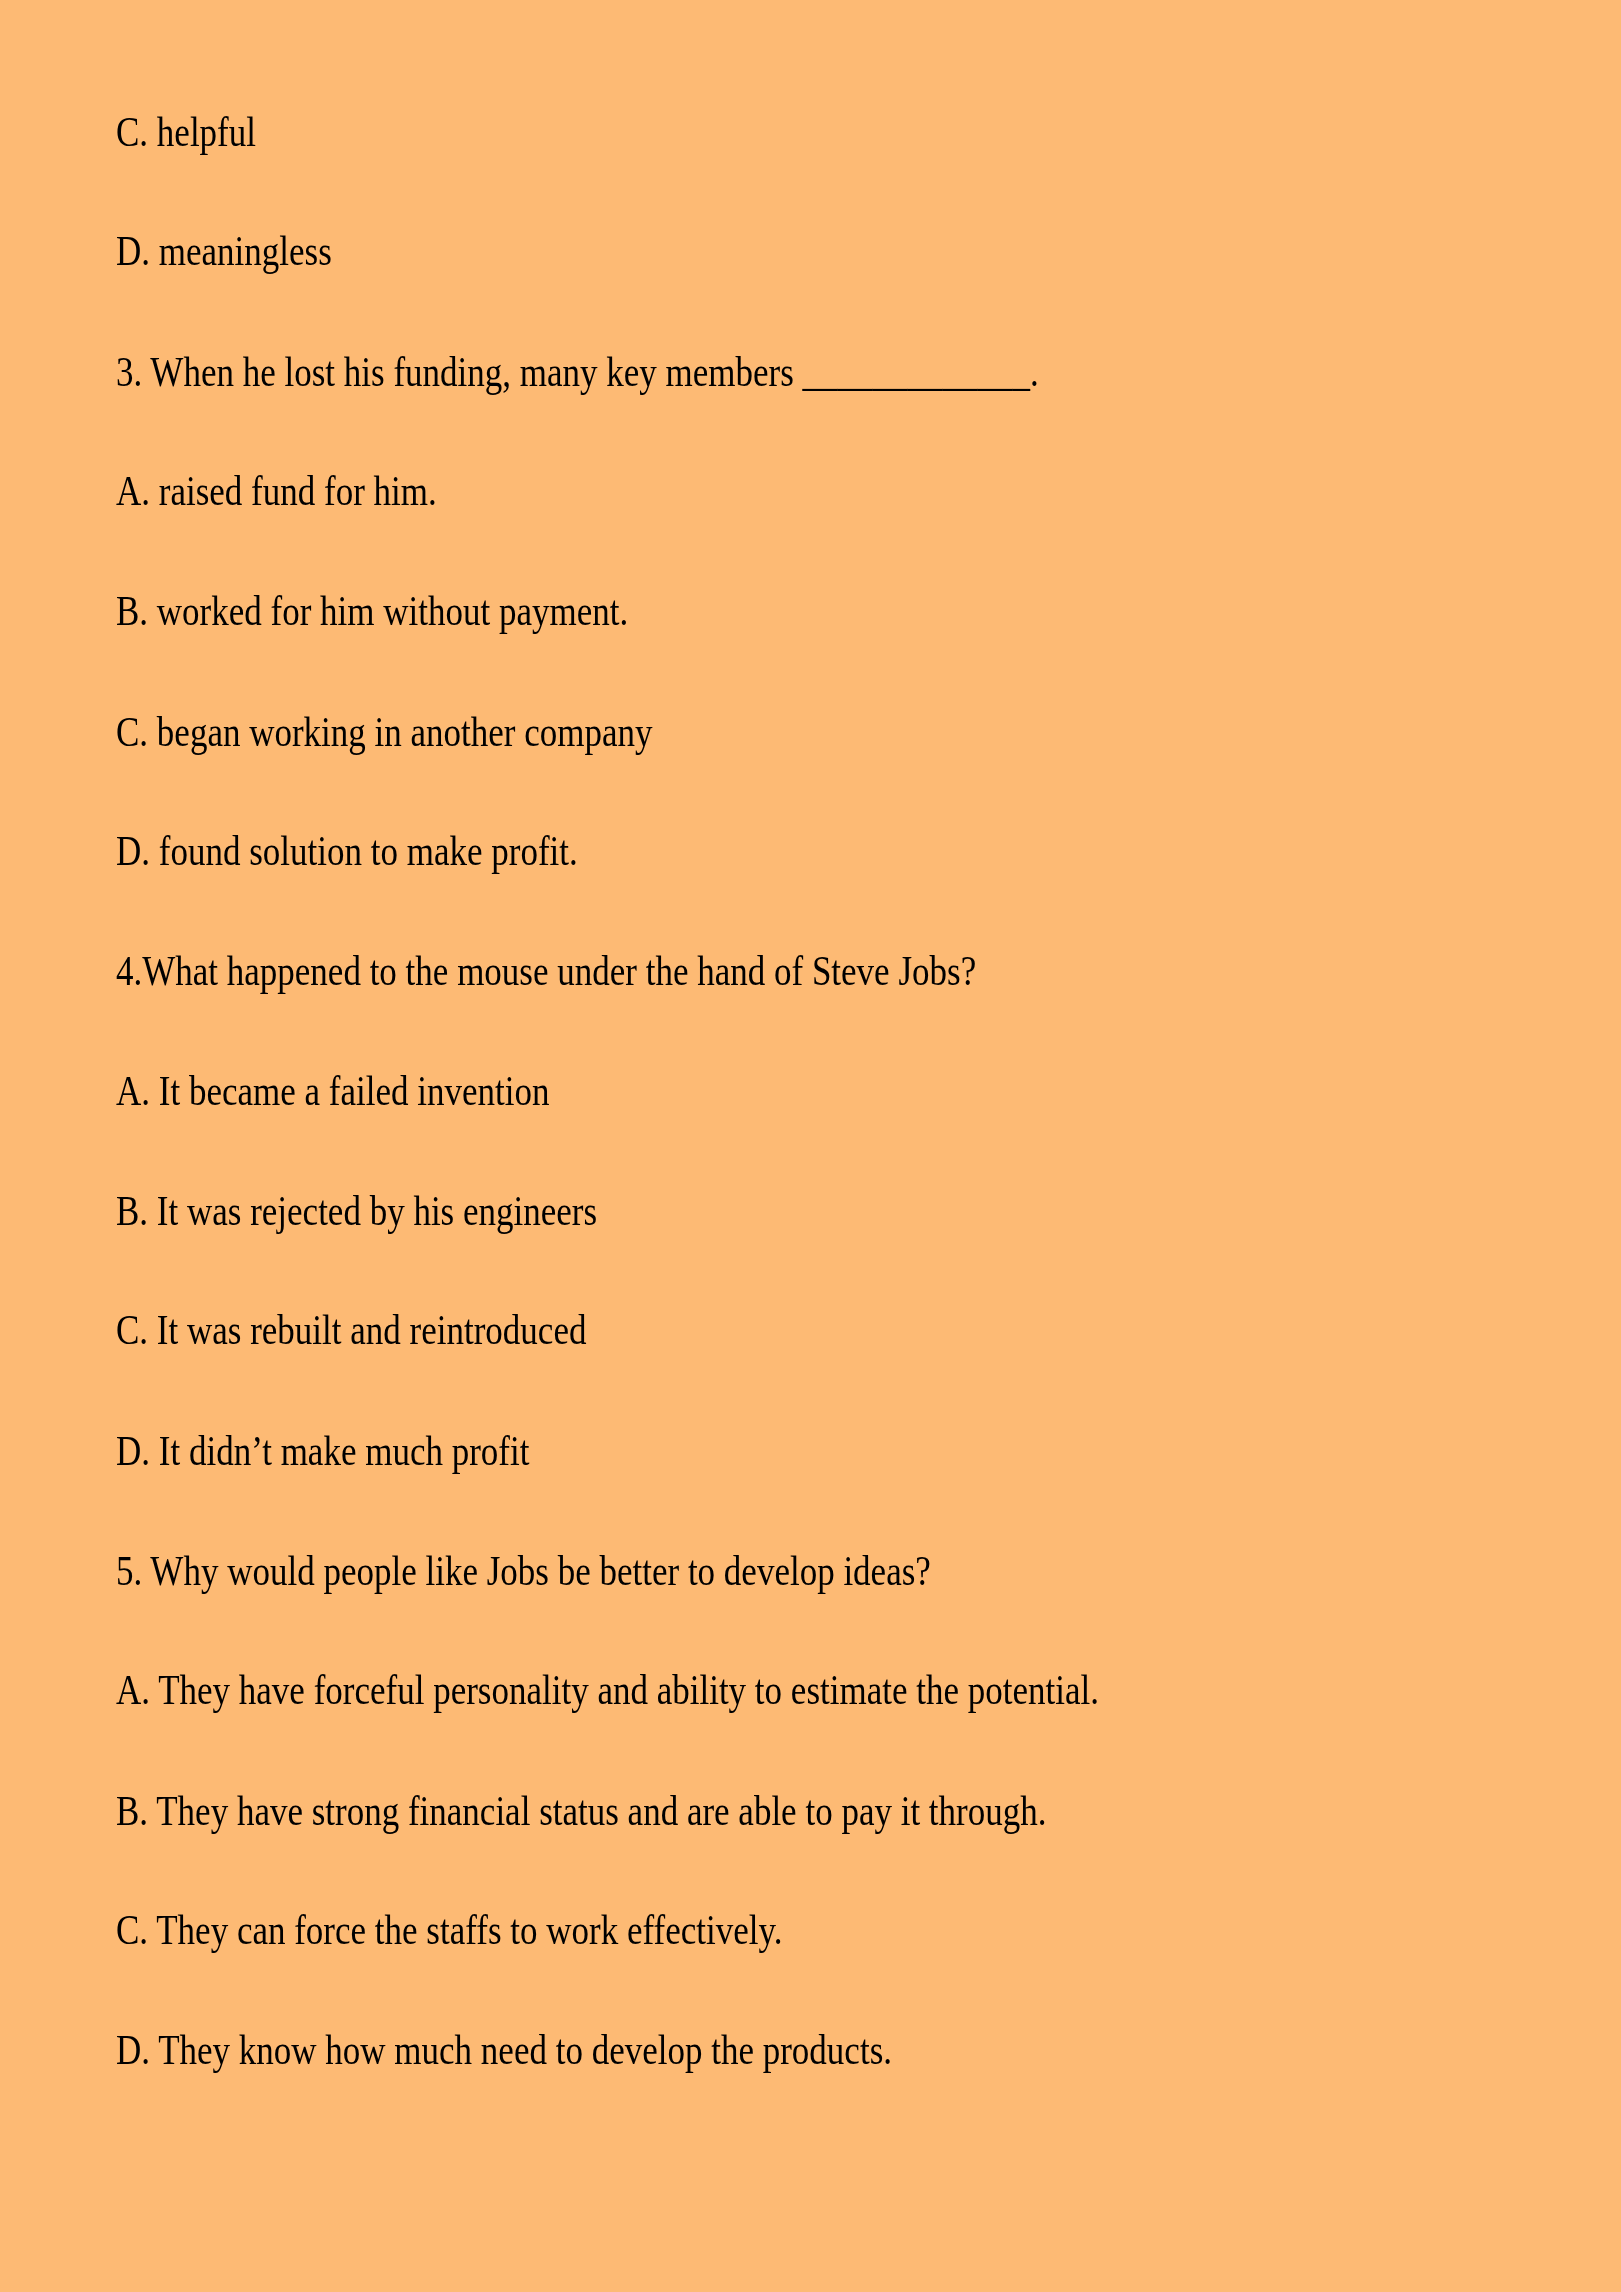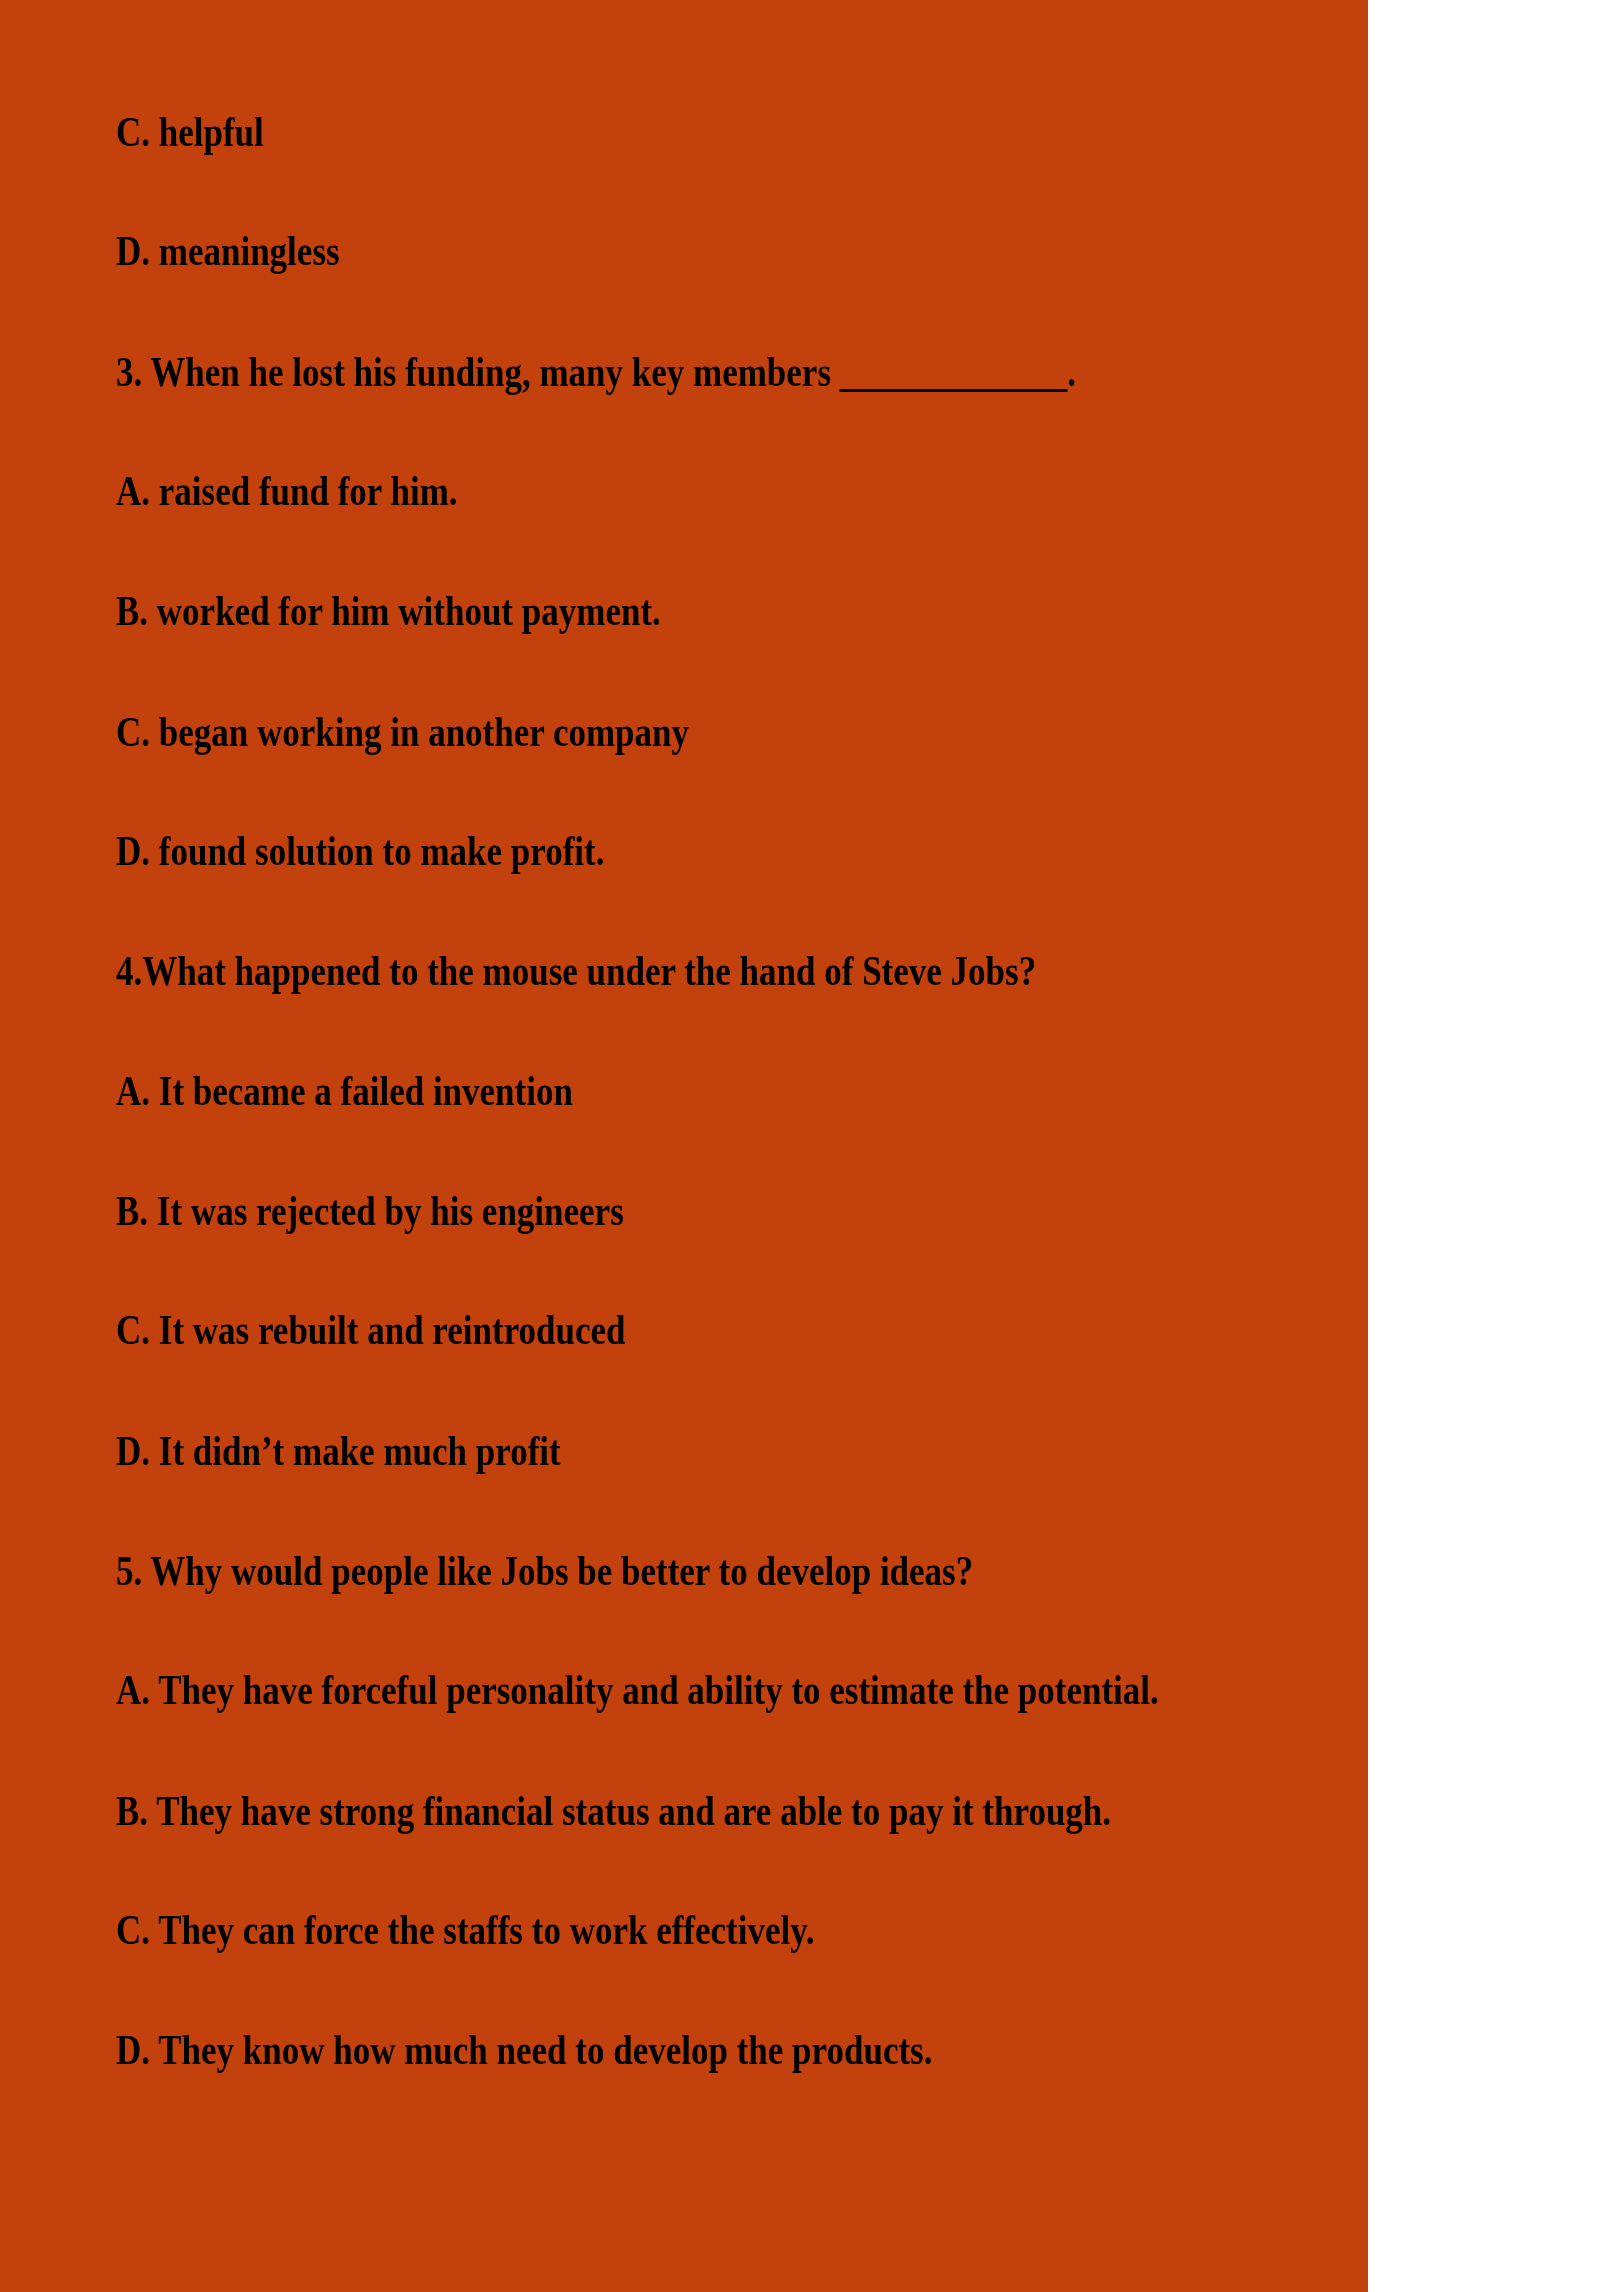--- a/index.html
+++ b/index.html
@@ -3,26 +3,25 @@
 <meta charset="utf-8">
 <title>Document</title>
 <style>
   html, body {
     margin: 0;
     padding: 0;
     background: #ffffff;
   }
   .page {
     position: relative;
-    width: 1368px;
+    width: 1621px;
     height: 2293px;
-    background: #c2410c;
+    background: #fdba74;
     overflow: hidden;
     font-family: "Liberation Serif", serif;
-    font-weight: bold;
   }
   .line {
     position: absolute;
     left: 116px;
     margin: 0;
     padding: 0;
     font-size: 35px;
     line-height: 37px;
     color: #000000;
     white-space: pre;

